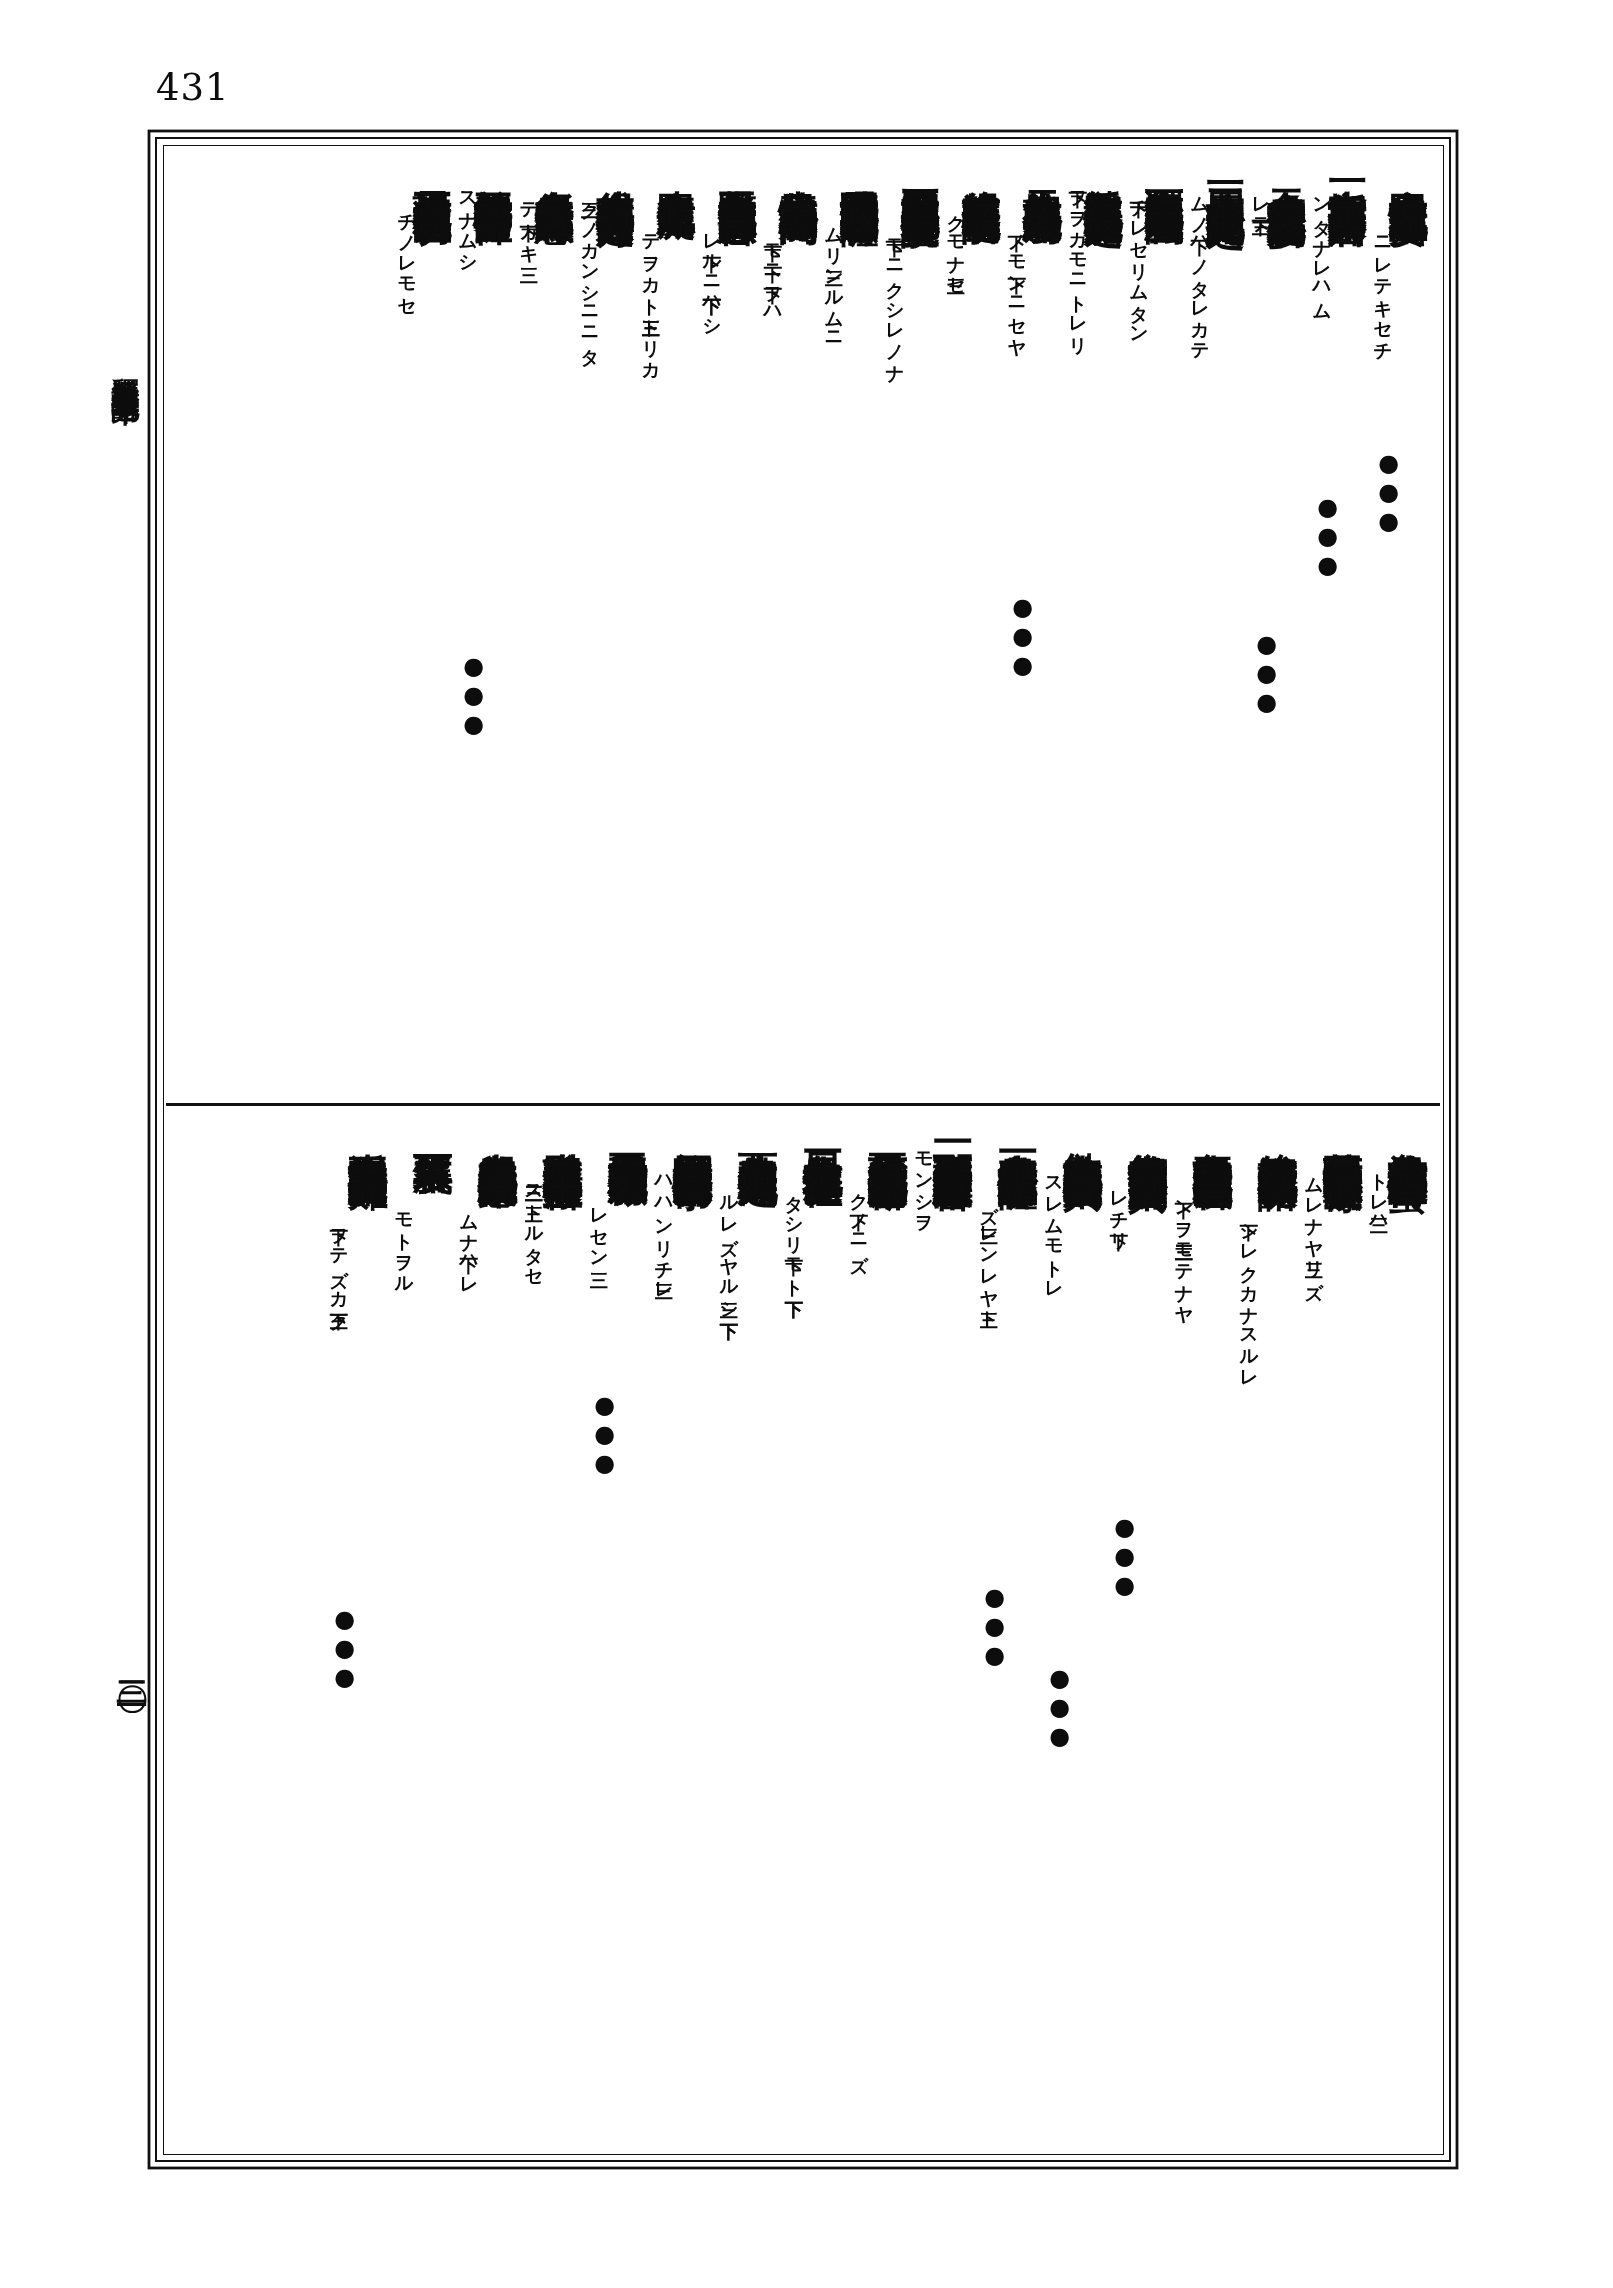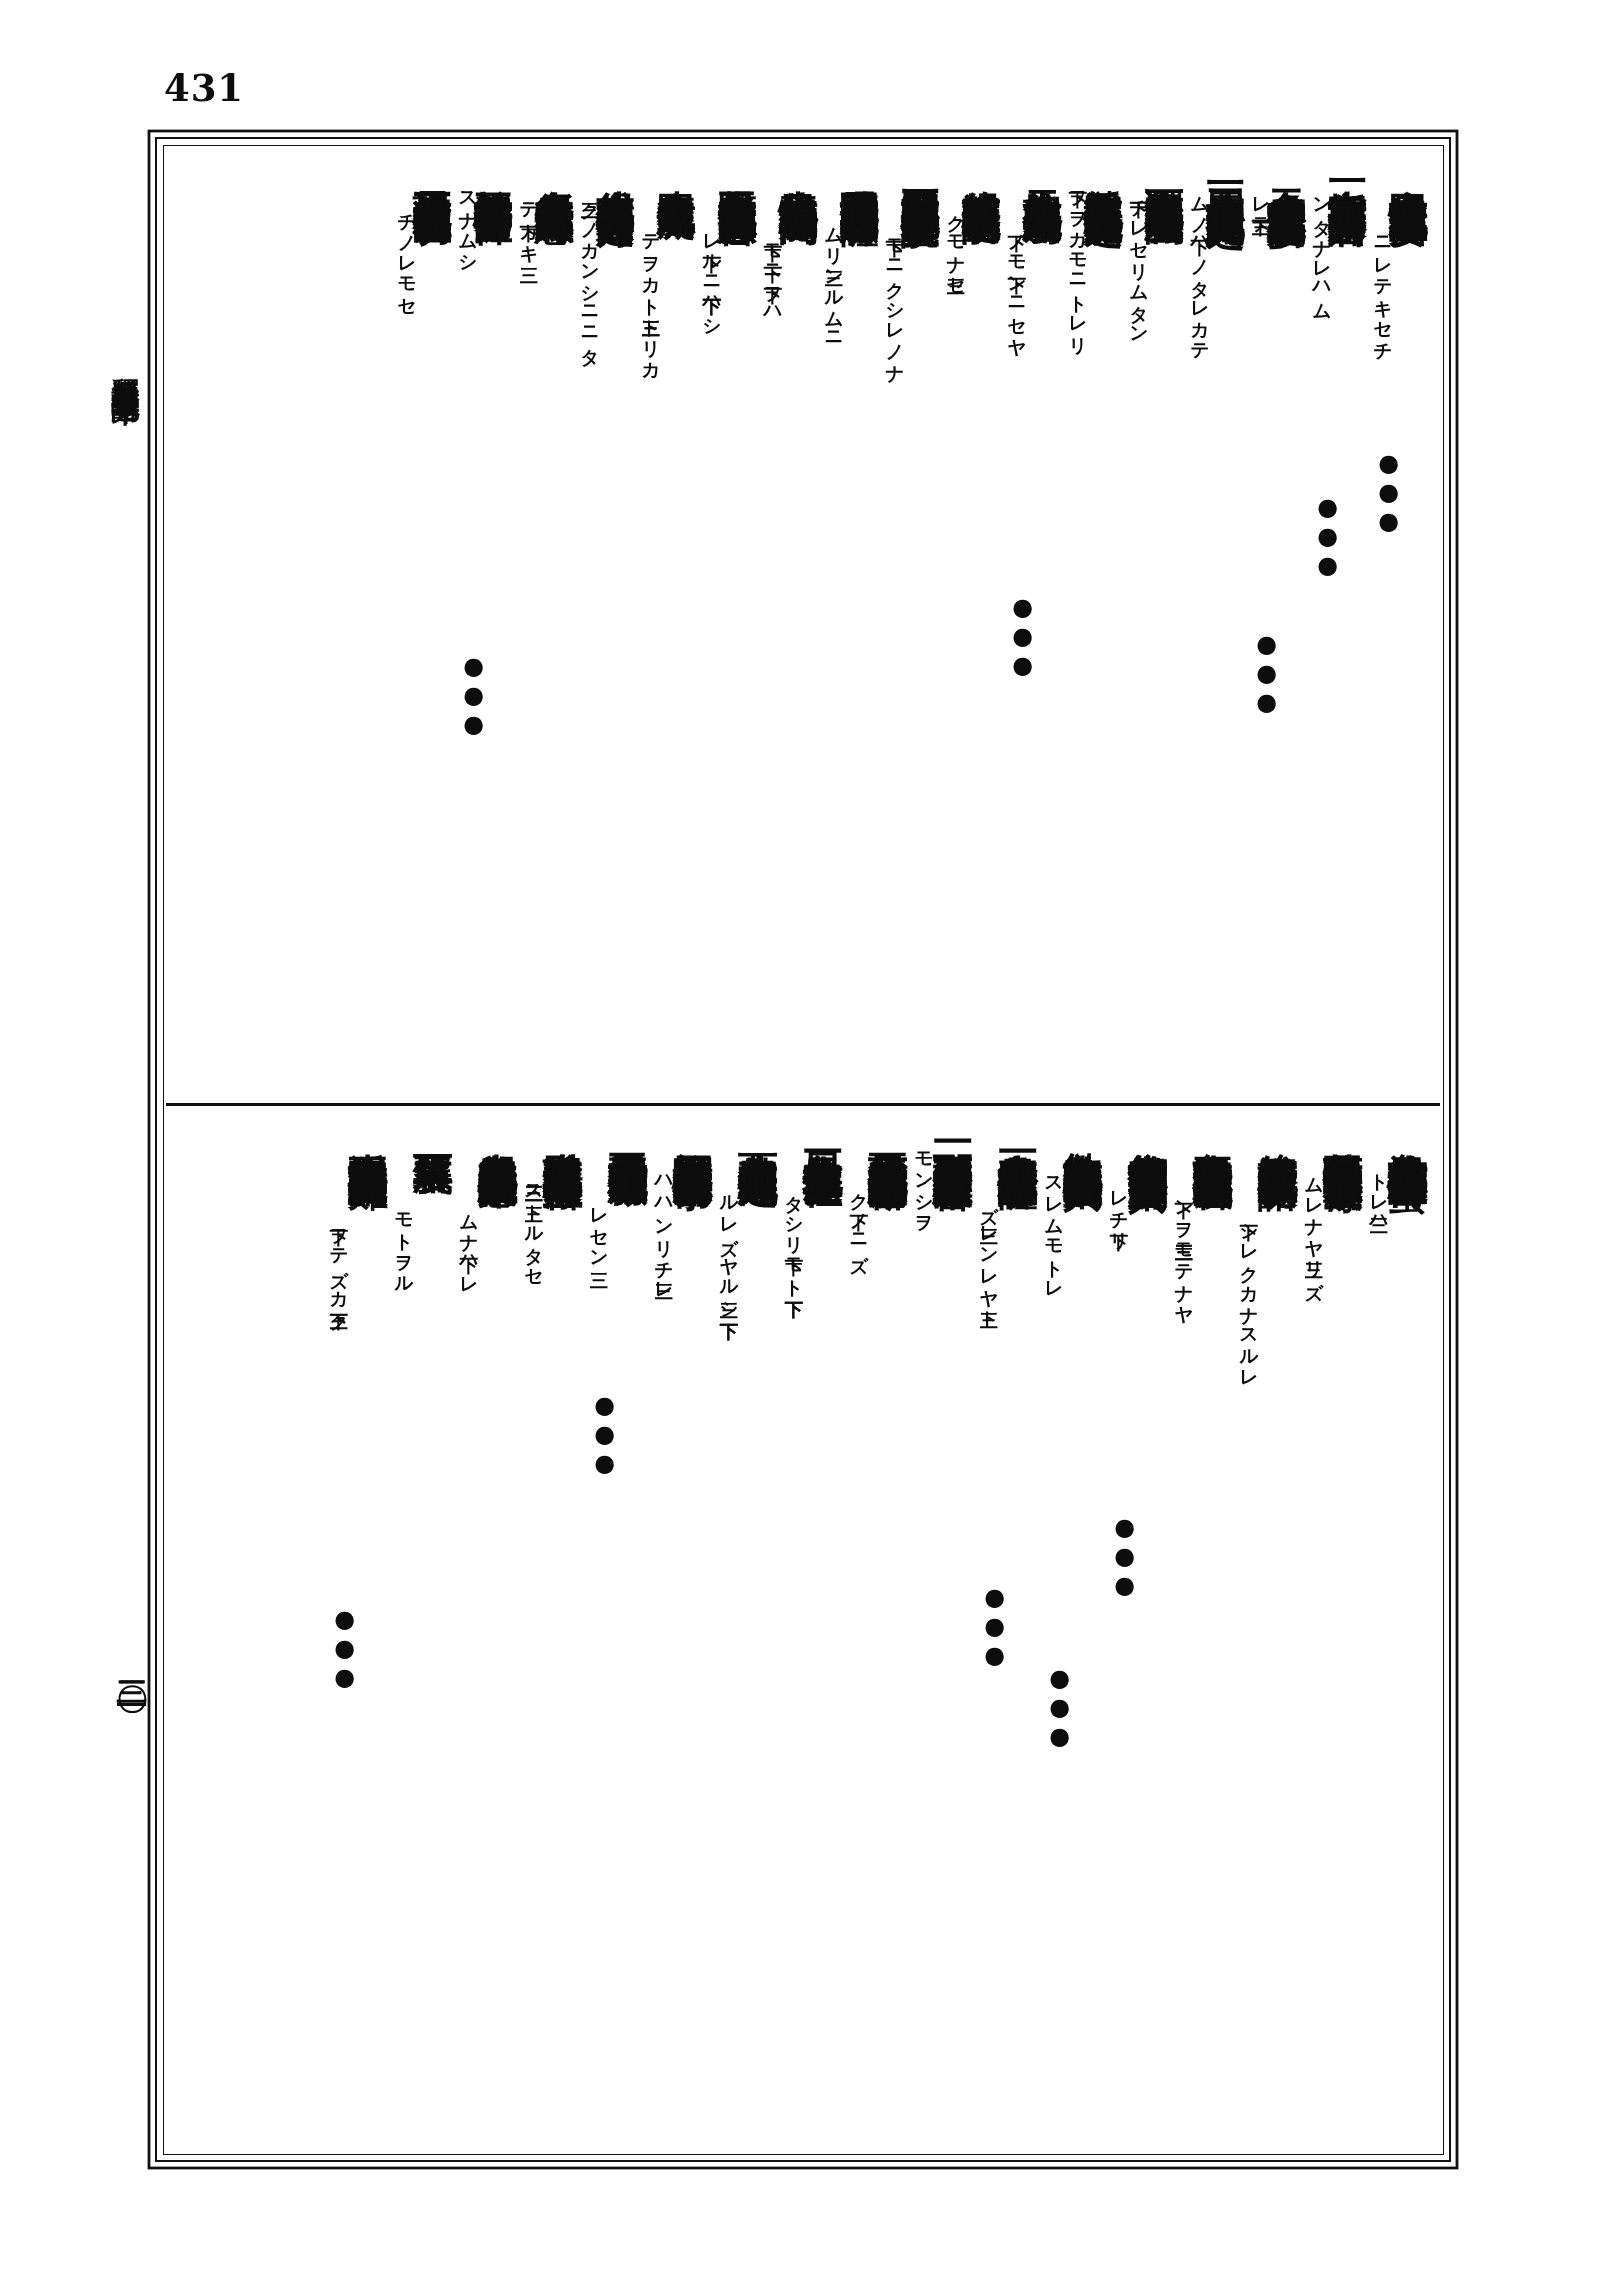--- a/index.html
+++ b/index.html
@@ -17,23 +17,23 @@
     position:absolute;top:7.4px;left:242px;width:129px;height:129px;
     display:flex;flex-direction:row-reverse;gap:1.8px;
     writing-mode:vertical-rl;text-orientation:upright;
   }
   .runhead .rh-col{
     writing-mode:vertical-rl;text-orientation:upright;
     font-size:24px;line-height:1.02;letter-spacing:0.9px;font-weight:700;
     white-space:nowrap;
   }
   .folio{
-    position:absolute;top:66px;left:164px;
+    position:absolute;top:66px;left:156px;
     font-family:"DejaVu Serif","Liberation Serif",serif;
-    font-size:37px;font-weight:700;letter-spacing:0.9px;
+    font-size:37px;font-weight:400;letter-spacing:0.9px;
   }
 
   
   .spine-title{
     position:absolute;top:355px;left:111px;
     writing-mode:vertical-rl;text-orientation:upright;
     font-size:28px;line-height:1.04;letter-spacing:1.8px;
     font-weight:700;white-space:nowrap;
   }
   

